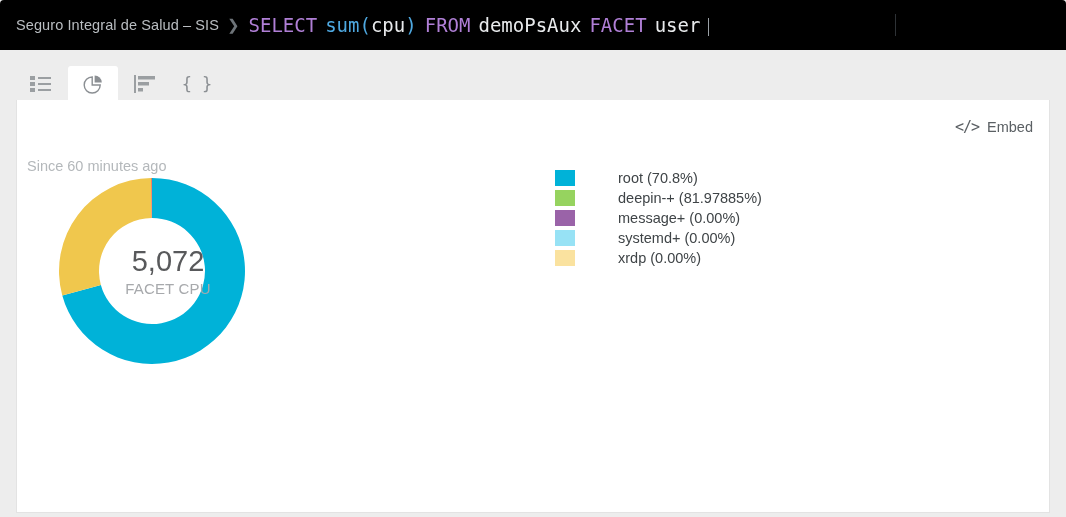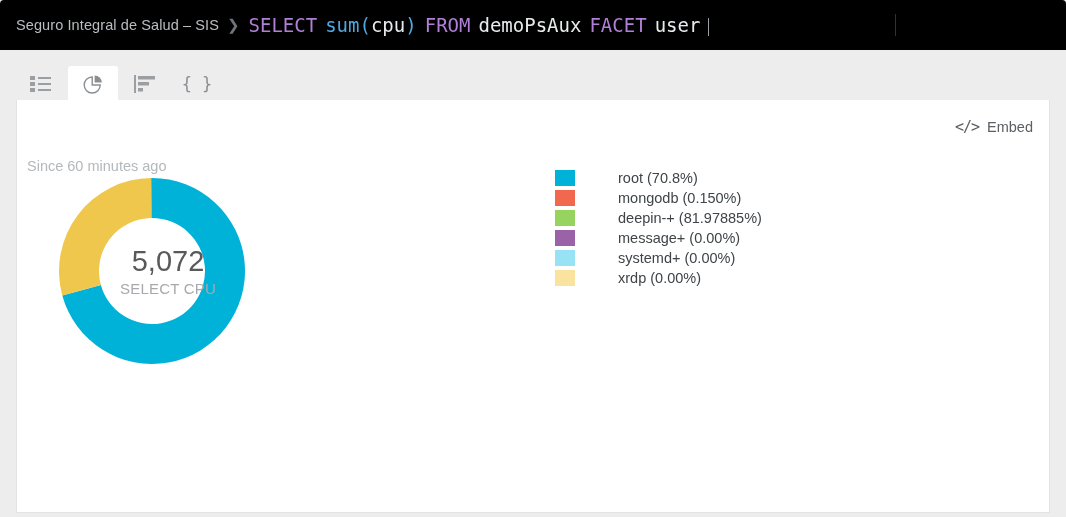--- a/index.html
+++ b/index.html
@@ -260,34 +260,30 @@
 
   <div class="donut-wrap">
     <svg id="donut-svg" width="190" height="190" viewBox="0 0 190 190">
         <path d="M 95 2 A 93 93 0 1 1 5.275800346020617 119.4656493159868 L 43.8668539606354 108.94278939513227 A 53 53 0 1 0 95 42 Z" fill="#00b2d8"></path>
         <path d="M 5.275800346020617 119.4656493159868 A 93 93 0 0 1 94.11245896097891 2.0042351991013874 L 94.49419704227832 42.00241360809004 A 53 53 0 0 0 43.8668539606354 108.94278939513227 Z" fill="#f0c74d"></path>
         <path d="M 94.11245896097891 2.0042351991013874 A 93 93 0 0 1 94.98849455560742 2.000000711694895 L 94.99344313384078 42.00000040558957 A 53 53 0 0 0 94.49419704227832 42.00241360809004 Z" fill="#f1684f"></path>
         <path d="M 94.98849455560742 2.000000711694895 A 93 93 0 0 1 94.9999999999999 2 L 94.99999999999994 42 A 53 53 0 0 0 94.99344313384078 42.00000040558957 Z" fill="#96d35f"></path>
       </svg>
     <div class="donut-center">
       <div class="donut-value">5,072</div>
-      <div class="donut-label">SELECT CPU</div>
+      <div class="donut-label">FACET CPU</div>
     </div>
   </div>
 
   <div class="legend" id="legend">
       <div class="legend-row">
         <span class="legend-swatch" style="background: rgb(0, 178, 216);"></span>
         <span class="legend-text">root (70.8%)</span>
       </div>
       <div class="legend-row">
-        <span class="legend-swatch" style="background: rgb(241, 104, 79);"></span>
-        <span class="legend-text">mongodb (0.150%)</span>
-      </div>
-      <div class="legend-row">
         <span class="legend-swatch" style="background: rgb(150, 211, 95);"></span>
         <span class="legend-text">deepin-+ (81.97885%)</span>
       </div>
       <div class="legend-row">
         <span class="legend-swatch" style="background: rgb(154, 99, 168);"></span>
         <span class="legend-text">message+ (0.00%)</span>
       </div>
       <div class="legend-row">
         <span class="legend-swatch" style="background: rgb(151, 226, 245);"></span>
         <span class="legend-text">systemd+ (0.00%)</span>

